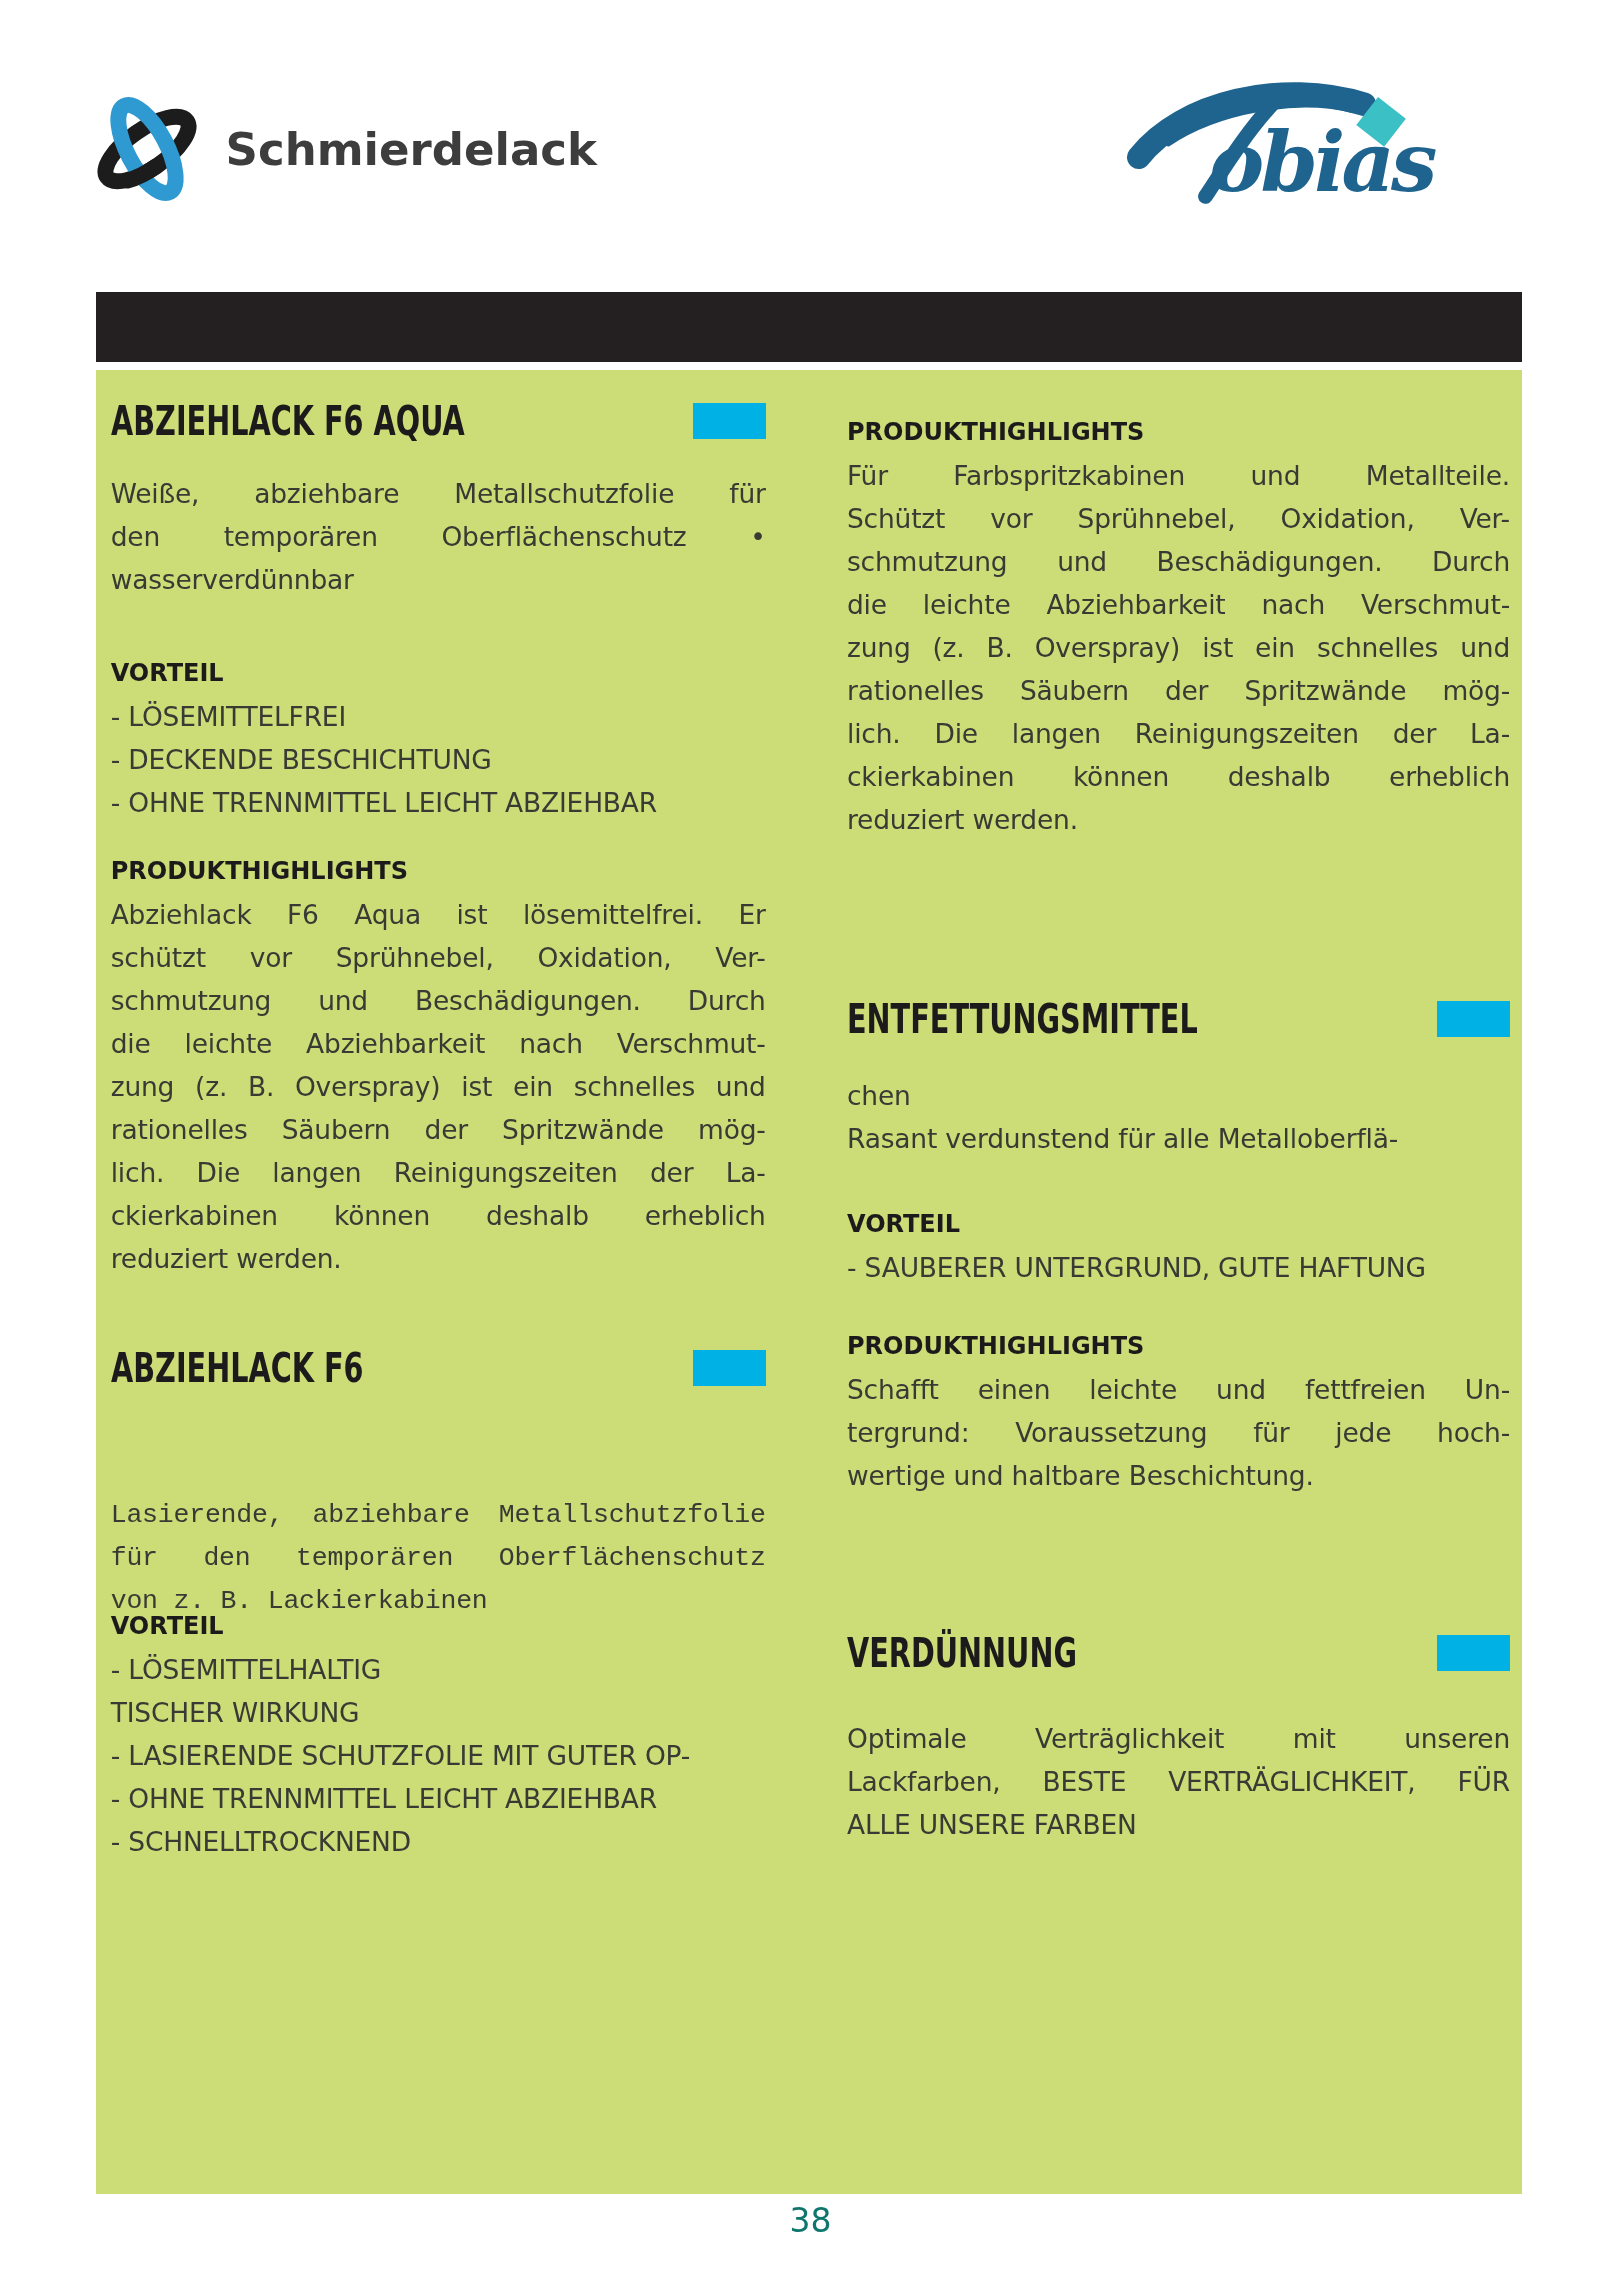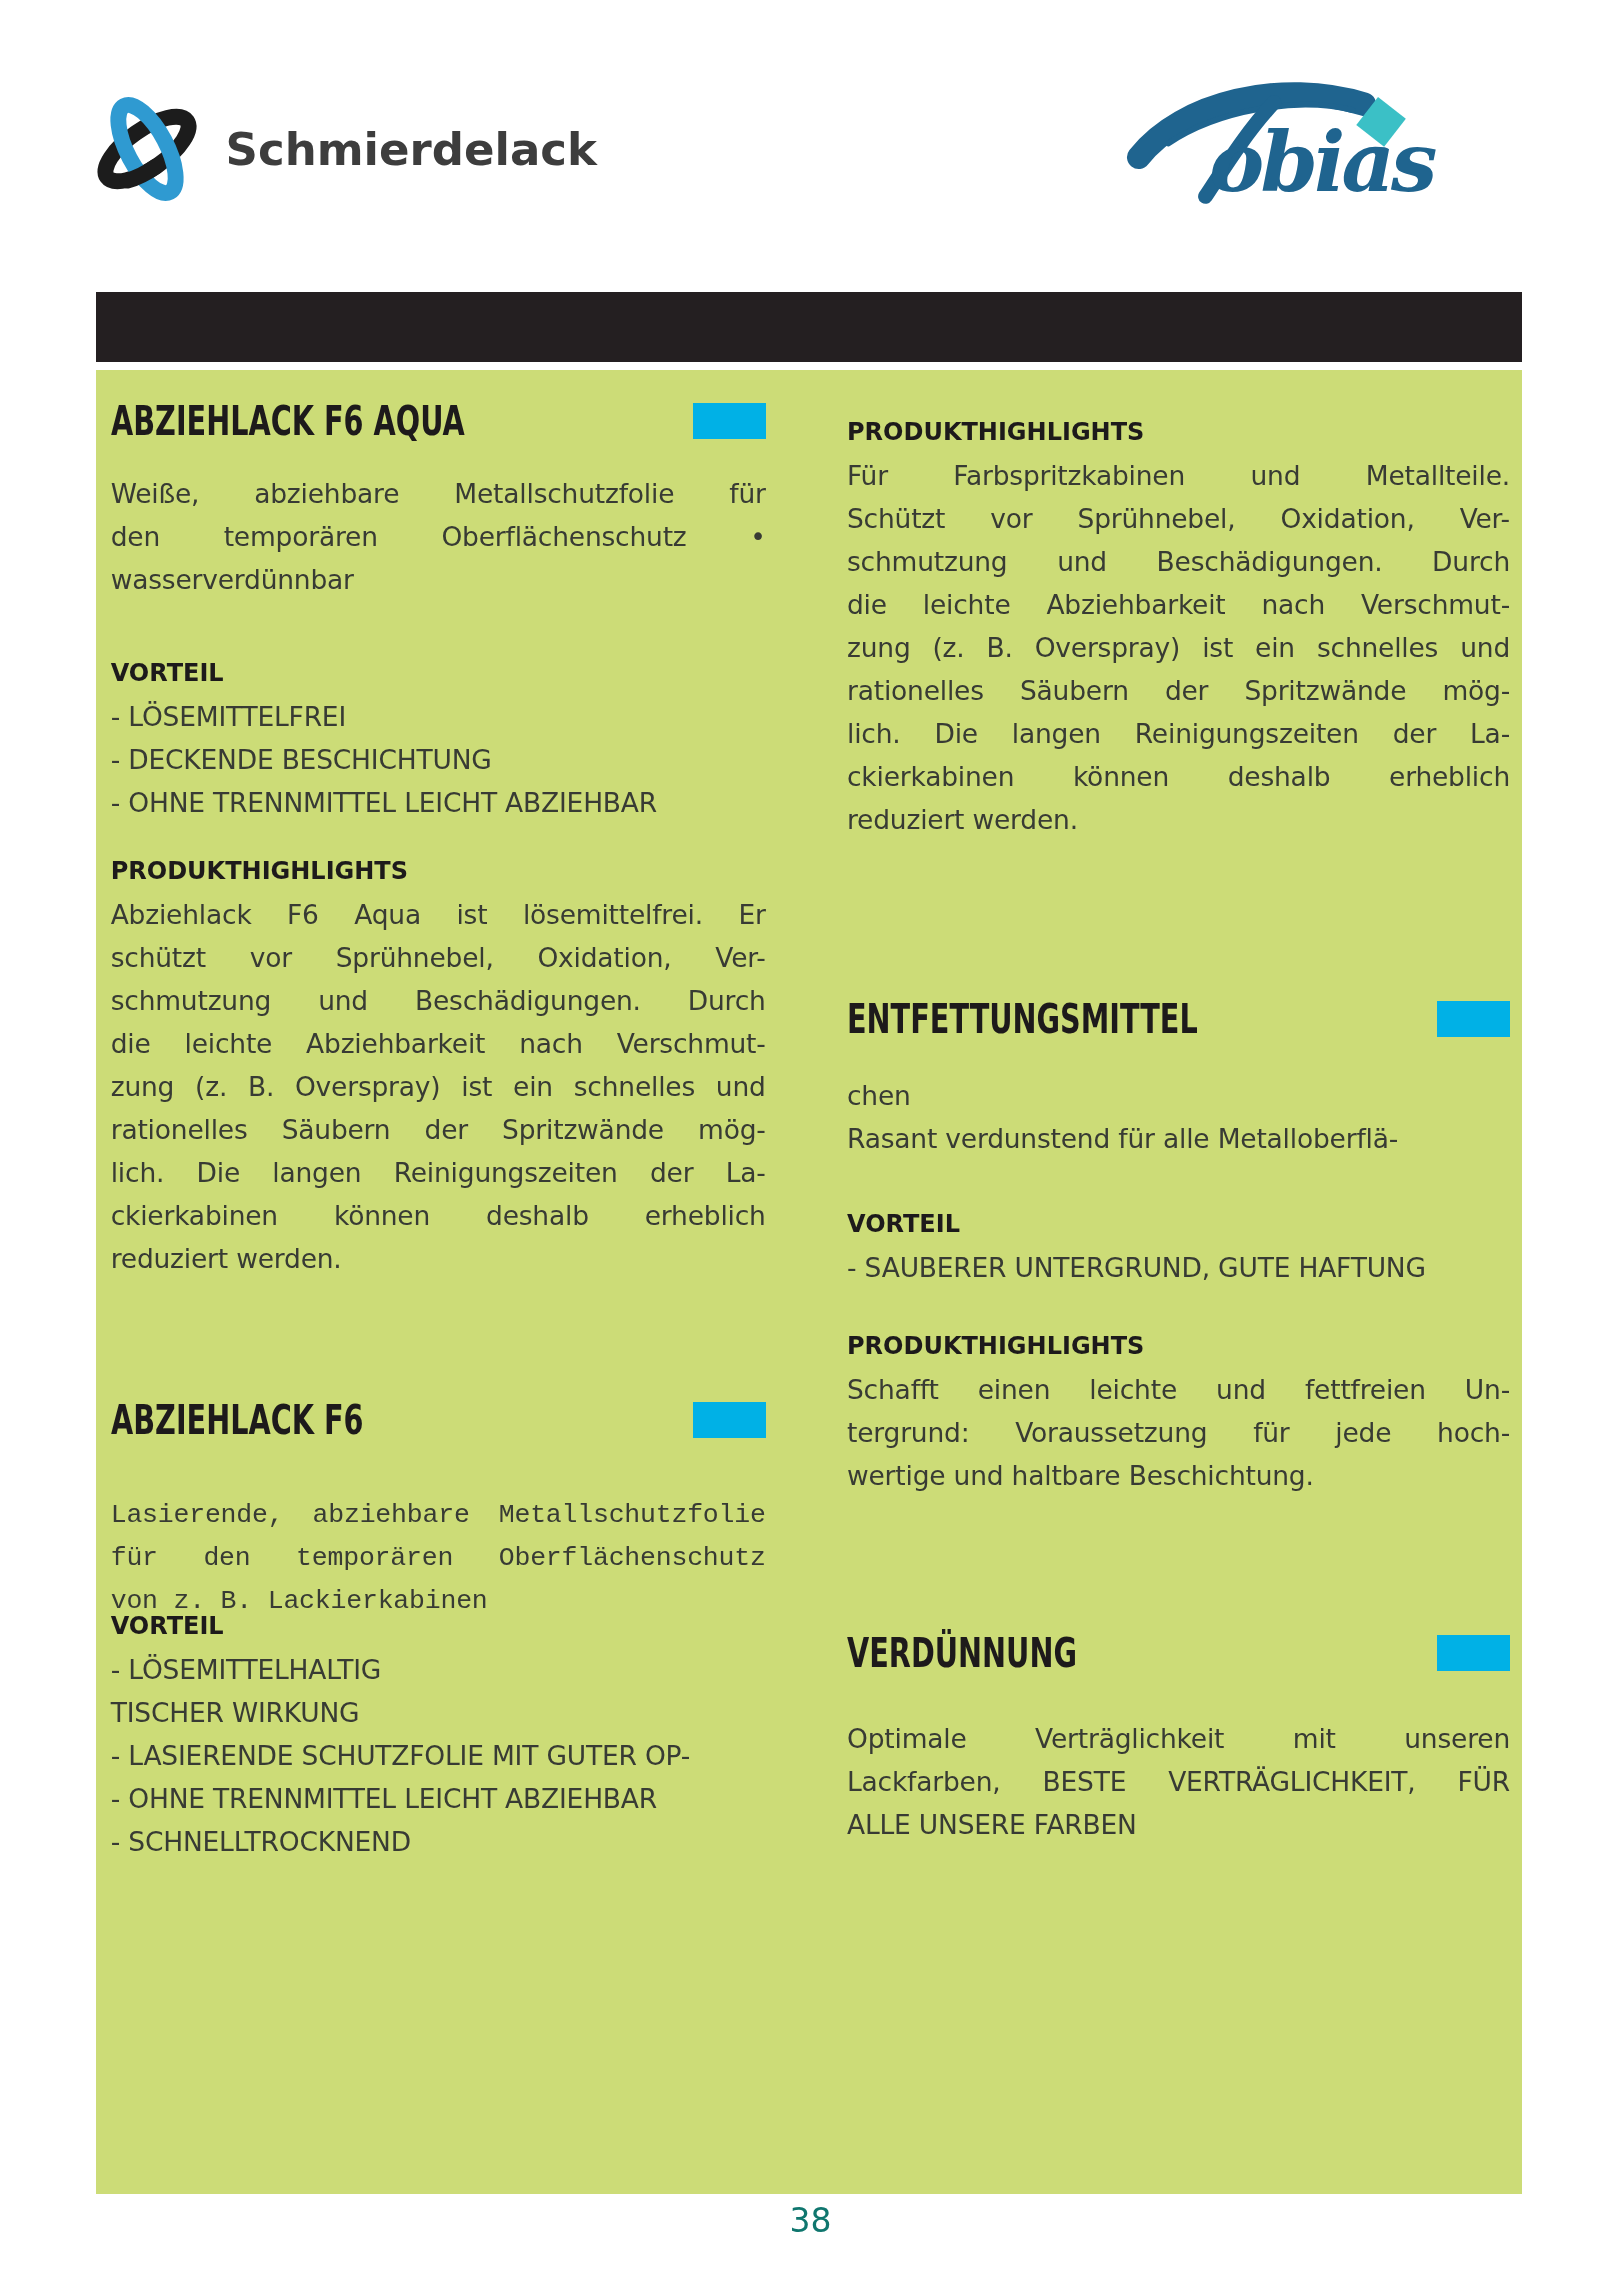--- a/index.html
+++ b/index.html
@@ -90,21 +90,21 @@
           <div class="tline">schmutzung und Beschädigungen. Durch</div>
           <div class="tline">die leichte Abziehbarkeit nach Verschmut-</div>
           <div class="tline">zung (z. B. Overspray) ist ein schnelles und</div>
           <div class="tline">rationelles Säubern der Spritzwände mög-</div>
           <div class="tline">lich. Die langen Reinigungszeiten der La-</div>
           <div class="tline">ckierkabinen können deshalb erheblich</div>
           <div class="tline">reduziert werden.</div>
         </div>
     </div>
 
-    <div class="block hrow" style="top:1024px;">
+    <div class="block hrow" style="top:972px;">
       <span class="htext condense" style="transform-origin: 0px 50%; transform: scaleX(0.7); margin-right: -109px;">ABZIEHLACK F6</span>
       <span class="chip"></span>
     </div>
 
     <div class="block para" style="top:1124px;font-family:Liberation Mono, monospace;">
         <div class="tline">Lasierende, abziehbare Metallschutzfolie</div>
         <div class="tline">für den temporären Oberflächenschutz</div>
         <div class="tline">von z. B. Lackierkabinen</div>
       </div>
 

